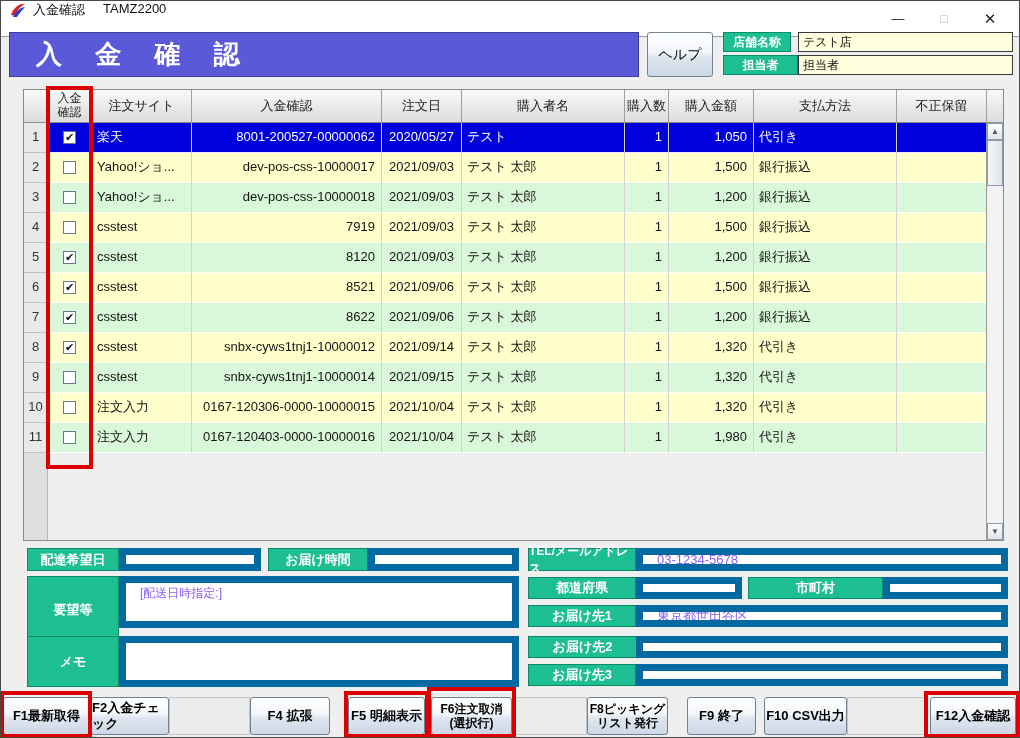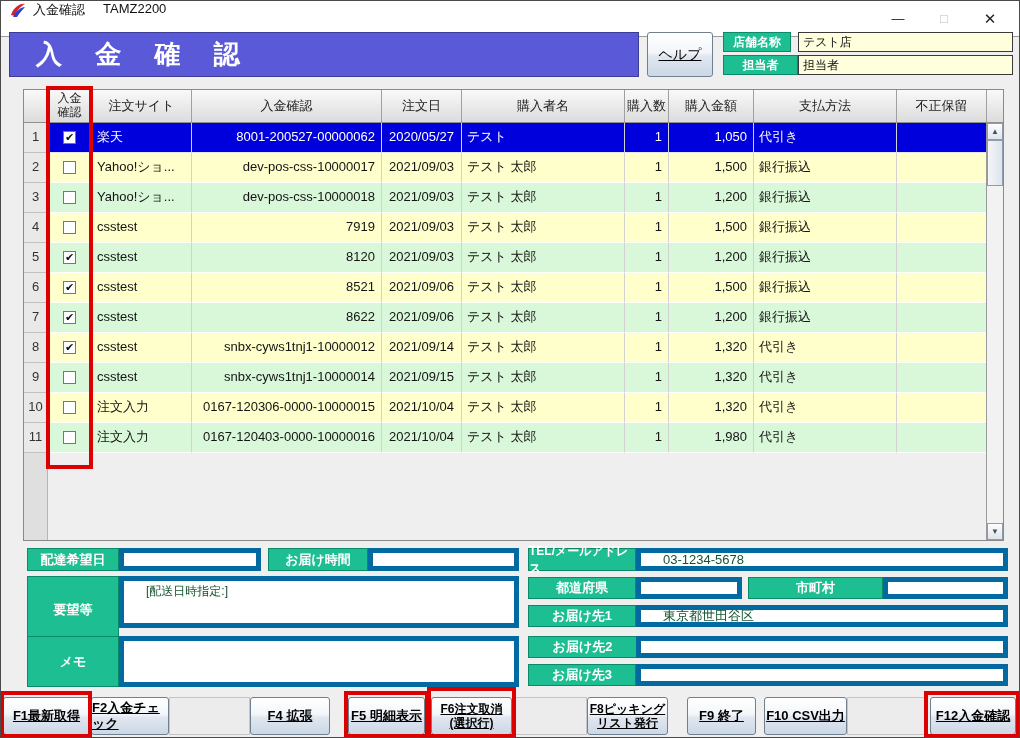--- a/index.html
+++ b/index.html
@@ -18,21 +18,21 @@
   .win-btn { width:46px; height:100%; display:flex; align-items:center; justify-content:center;
              font-size:13px; color:#222; }
   .win-btn.max { color:#bbbbbb; }
   .win-btn.close { margin-right:6px; font-size:15px; }
 
   
   .banner { position:absolute; left:8px; top:31px; width:630px; height:45px; background:#5A5AD8;
             border:1px solid #3c3c96; color:#fff; font-size:26px; font-weight:bold;
             letter-spacing:13px; display:flex; align-items:center; padding-left:26px; }
   .btn3d { background:linear-gradient(180deg,#ffffff 0%,#f3f6fa 45%,#dfe6ef 55%,#ccd8e7 100%);
-           border:1px solid #70808f; border-radius:3px; color:#000;text-decoration:underline; }
+           border:1px solid #70808f; border-radius:3px; color:#000; }
   .help-btn { position:absolute; left:646px; top:31px; width:66px; height:45px; font-size:14px;
               display:flex; align-items:center; justify-content:center; }
   .glabel { background:#1DBE91; border:1px solid #0a8a66; color:#fff; font-weight:bold;
             display:flex; align-items:center; justify-content:center; }
   .ylfield { background:#FFFFDE; border:1px solid #3a3a3a; display:flex; align-items:center;
              padding-left:4px; color:#111; }
   .store-label { position:absolute; left:722px; top:31px; width:68px; height:20px; font-size:12px; }
   .store-value { position:absolute; left:797px; top:31px; width:215px; height:20px; font-size:12px; }
   .staff-label { position:absolute; left:722px; top:54px; width:75px; height:20px; font-size:12px; }
   .staff-value { position:absolute; left:797px; top:54px; width:215px; height:20px; font-size:12px; }
@@ -74,22 +74,22 @@
   .sbtn.up { top:0; } .sbtn.down { bottom:0; }
   .sthumb { position:absolute; left:0; top:17px; width:16px; height:46px;
             background:linear-gradient(90deg,#f4f6f8,#dde4ec); border:1px solid #8d9baa; }
   .hdrcorner { position:absolute; right:0; top:0; width:17px; height:33px;
             background:linear-gradient(180deg,#f9f9f9,#dcdcdc); border-left:1px solid #a0a0a0;
             border-bottom:1px solid #8f8f8f; }
 
   
   .flabel { position:absolute; background:#1DBE91; border:1px solid #0a8a66; color:#fff;
             font-weight:bold; font-size:13px; display:flex; align-items:center; justify-content:center; }
-  .ffield { position:absolute; background:#fff; border:5px solid #0369a1; font-size:13px;
-            color:#14532d; display:flex; align-items:center; padding-left:22px; white-space:nowrap; overflow:hidden; }
+  .ffield { position:absolute; background:#fff; border:7px solid #0369a1; font-size:13px;
+            color:#8b5cf6; display:flex; align-items:center; padding-left:14px; white-space:nowrap; overflow:hidden; }
   .ffield.area { align-items:flex-start; padding-top:2px; font-size:12px; }
 
   
   .fk { position:absolute; top:696px; height:38px; font-size:13px; font-weight:bold;
         display:flex; flex-direction:column; align-items:center; justify-content:center; line-height:1.2; }
   .fk.two { font-size:12px; }
   .fkblank { position:absolute; top:696px; height:38px; background:#ECECEC; border:1px solid #c6c6c6; }
 
   
   .hl { position:absolute; border:4px solid #DD0000; pointer-events:none; z-index:50; }

